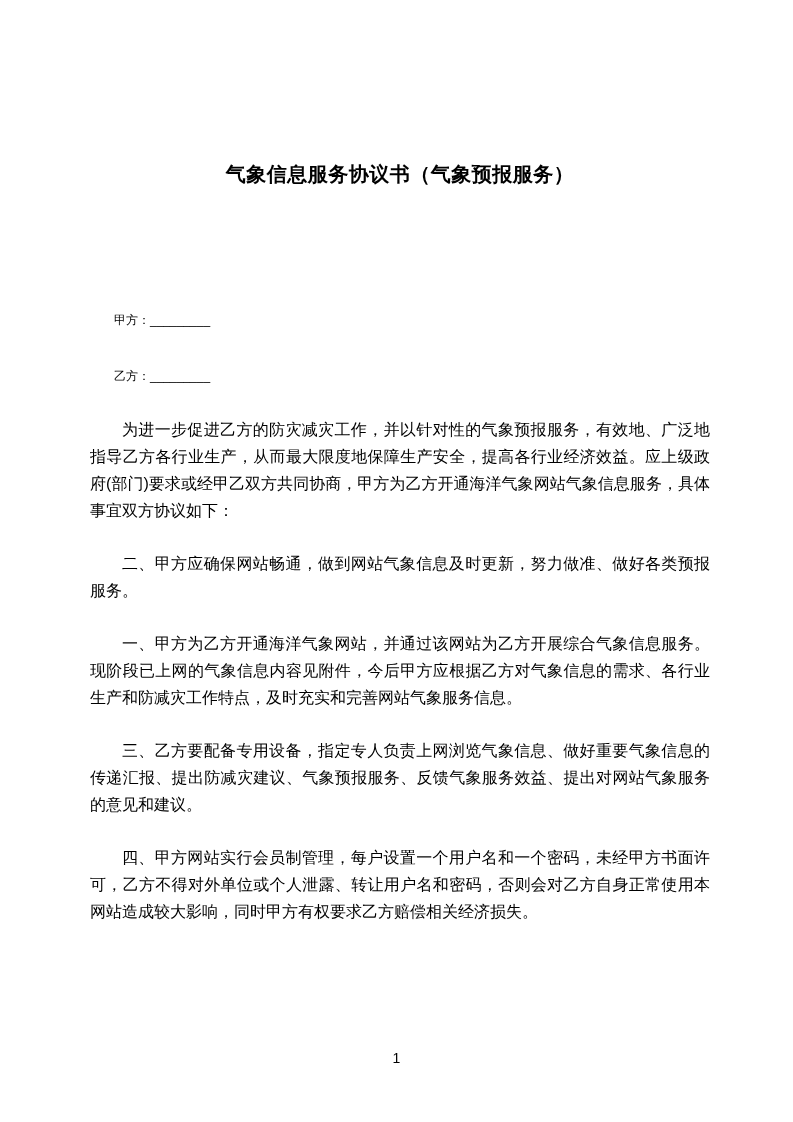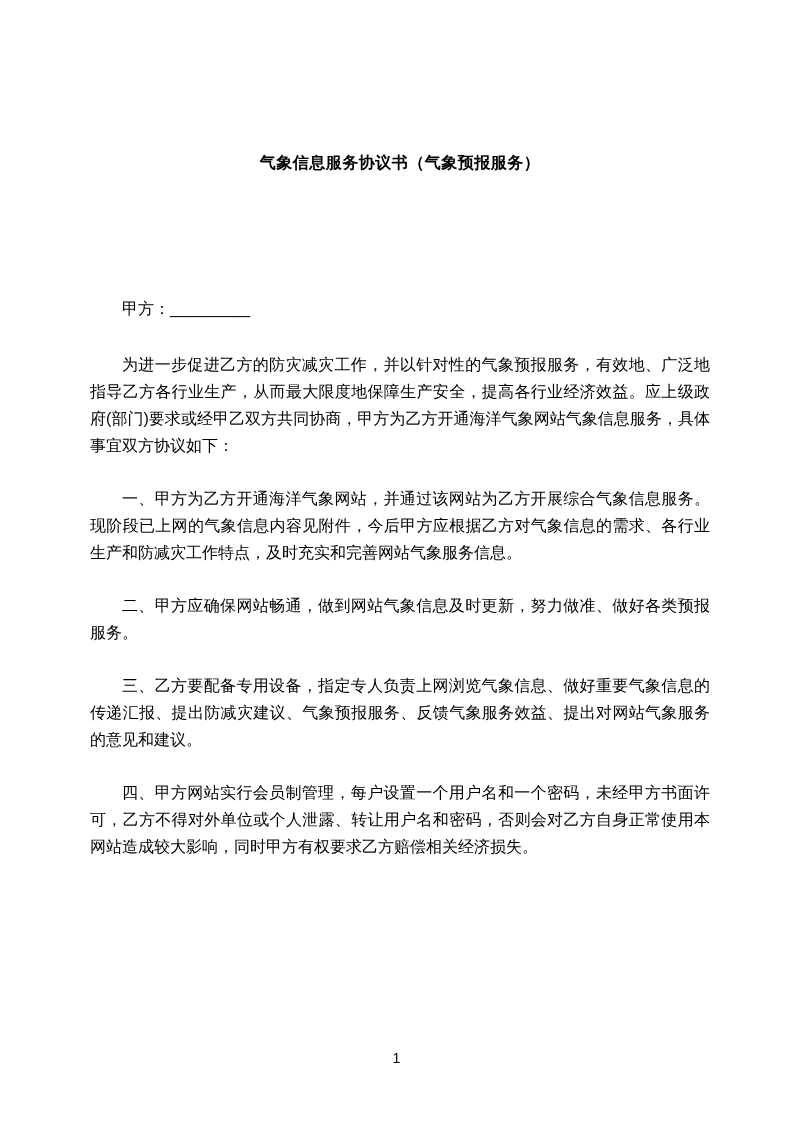--- a/index.html
+++ b/index.html
@@ -13,31 +13,31 @@
     height: 1122px;
     margin: 0 auto;
     background: #ffffff;
     color: #000000;
     font-family: "Liberation Sans", "DejaVu Sans", sans-serif;
     overflow: hidden;
     box-sizing: border-box;
     padding: 142px 83px 0 90px;
   }
   .doc-title {
-    margin: 4px;
-    font-size: 16px;
+    margin: 16px;
+    font-size: 20px;
     line-height: 33px;
     font-weight: 700;
     text-align: center;
     letter-spacing: 0.5px;
     font-family: Liberation Serif, serif;
   }
   .party-line {
     margin: 0 0 29px 0;
-    font-size: 16px;
+    font-size: 12px;
     line-height: 27px;
     text-indent: 2em;
     font-weight: 400;
   }
   .party-line.first {
     margin-top: 116px;
   }
   .party-line.second {
     margin-bottom: 26px;
   }
@@ -66,26 +66,27 @@
 </style>
 </head>
 <body>
 
 <div class="page">
 
   <h1 class="doc-title">气象信息服务协议书（气象预报服务）</h1>
 
   <p class="party-line first"><span>甲方：</span><span class="blank">_________</span></p>
 
+  <p class="party-line second"><span>乙方：</span><span class="blank">_________</span></p>
 
   <p class="body-para">为进一步促进乙方的防灾减灾工作，并以针对性的气象预报服务，有效地、广泛地指导乙方各行业生产，从而最大限度地保障生产安全，提高各行业经济效益。应上级政府(部门)要求或经甲乙双方共同协商，甲方为乙方开通海洋气象网站气象信息服务，具体事宜双方协议如下：</p>
 
+  <p class="body-para">二、甲方应确保网站畅通，做到网站气象信息及时更新，努力做准、做好各类预报服务。</p>
+
   <p class="body-para">一、甲方为乙方开通海洋气象网站，并通过该网站为乙方开展综合气象信息服务。现阶段已上网的气象信息内容见附件，今后甲方应根据乙方对气象信息的需求、各行业生产和防减灾工作特点，及时充实和完善网站气象服务信息。</p>
-
-  <p class="body-para">二、甲方应确保网站畅通，做到网站气象信息及时更新，努力做准、做好各类预报服务。</p>
 
 
   <p class="body-para">三、乙方要配备专用设备，指定专人负责上网浏览气象信息、做好重要气象信息的传递汇报、提出防减灾建议、气象预报服务、反馈气象服务效益、提出对网站气象服务的意见和建议。</p>
 
   <p class="body-para">四、甲方网站实行会员制管理，每户设置一个用户名和一个密码，未经甲方书面许可，乙方不得对外单位或个人泄露、转让用户名和密码，否则会对乙方自身正常使用本网站造成较大影响，同时甲方有权要求乙方赔偿相关经济损失。</p>
 
   <div class="page-number">1</div>
 
 </div>
 

